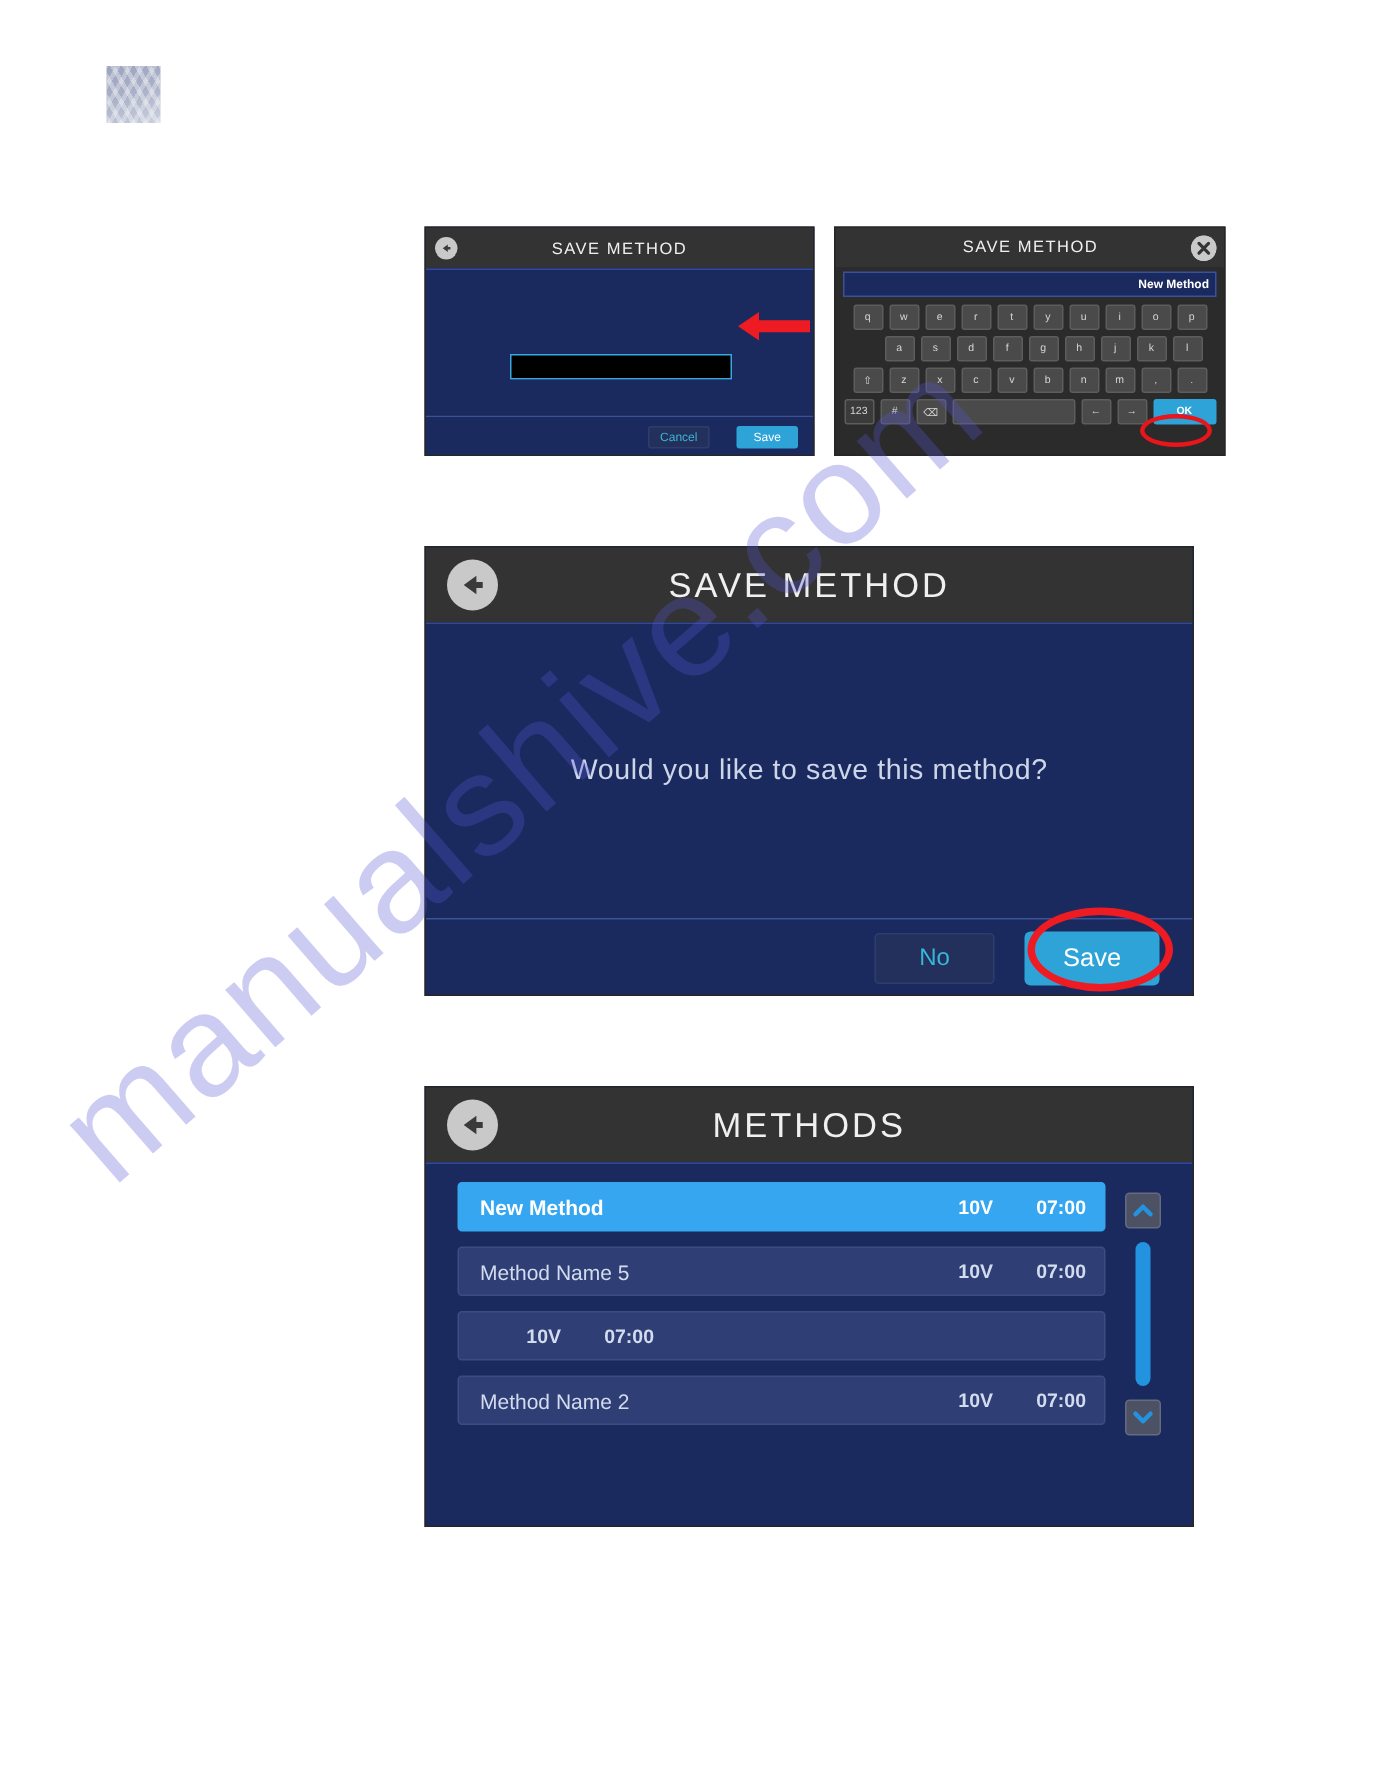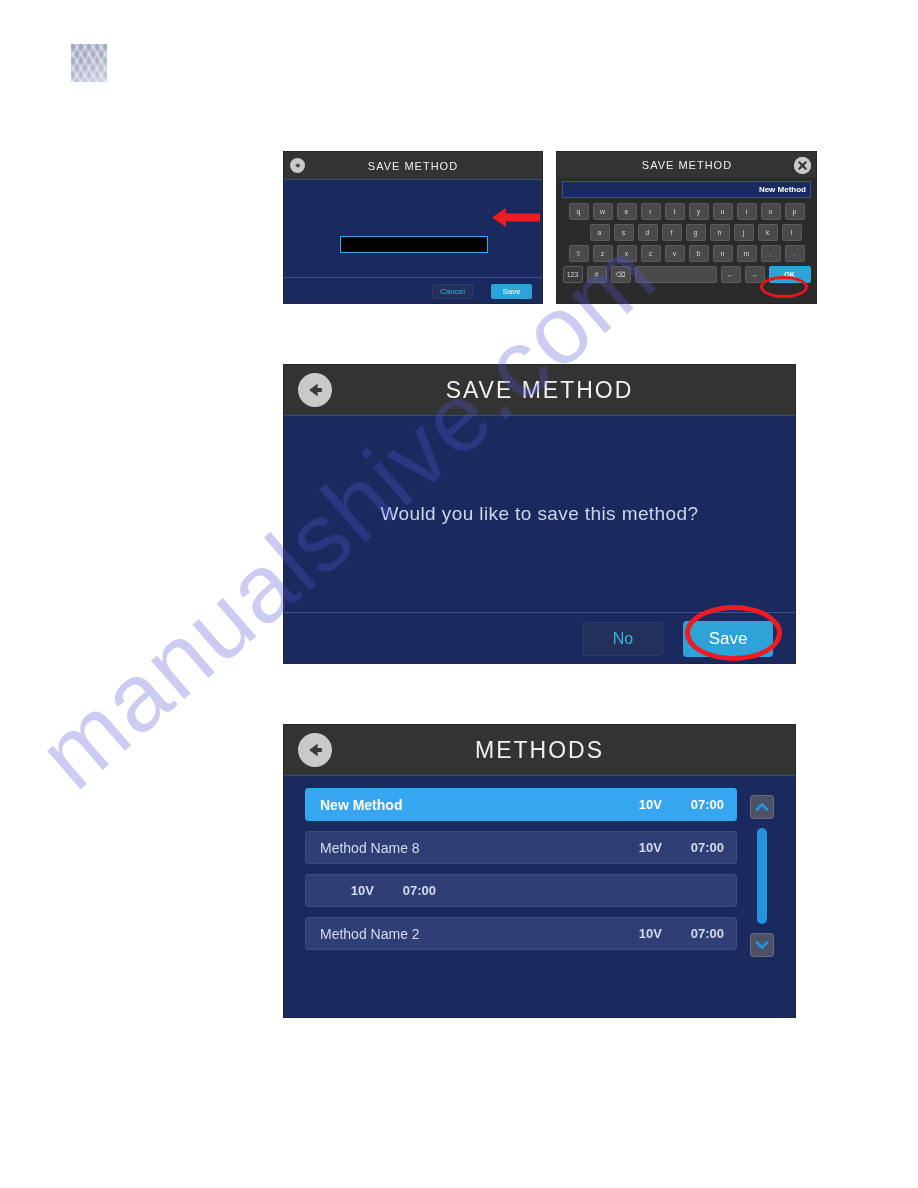--- a/index.html
+++ b/index.html
@@ -516,21 +516,21 @@
     <div style="width:34px"></div>
   </div>
   <div id="methods-body">
     <div id="methods-list">
       <div class="method-row selected">
         <div class="m-name">New Method</div>
         <div class="m-volt">10V</div>
         <div class="m-time">07:00</div>
       </div>
       <div class="method-row">
-        <div class="m-name">Method Name 8</div>
+        <div class="m-name">Method Name 5</div>
         <div class="m-volt">10V</div>
         <div class="m-time">07:00</div>
       </div>
       <div class="method-row">
         <div class="m-volt">10V</div>
         <div class="m-time">07:00</div>
       </div>
       <div class="method-row">
         <div class="m-name">Method Name 2</div>
         <div class="m-volt">10V</div>

